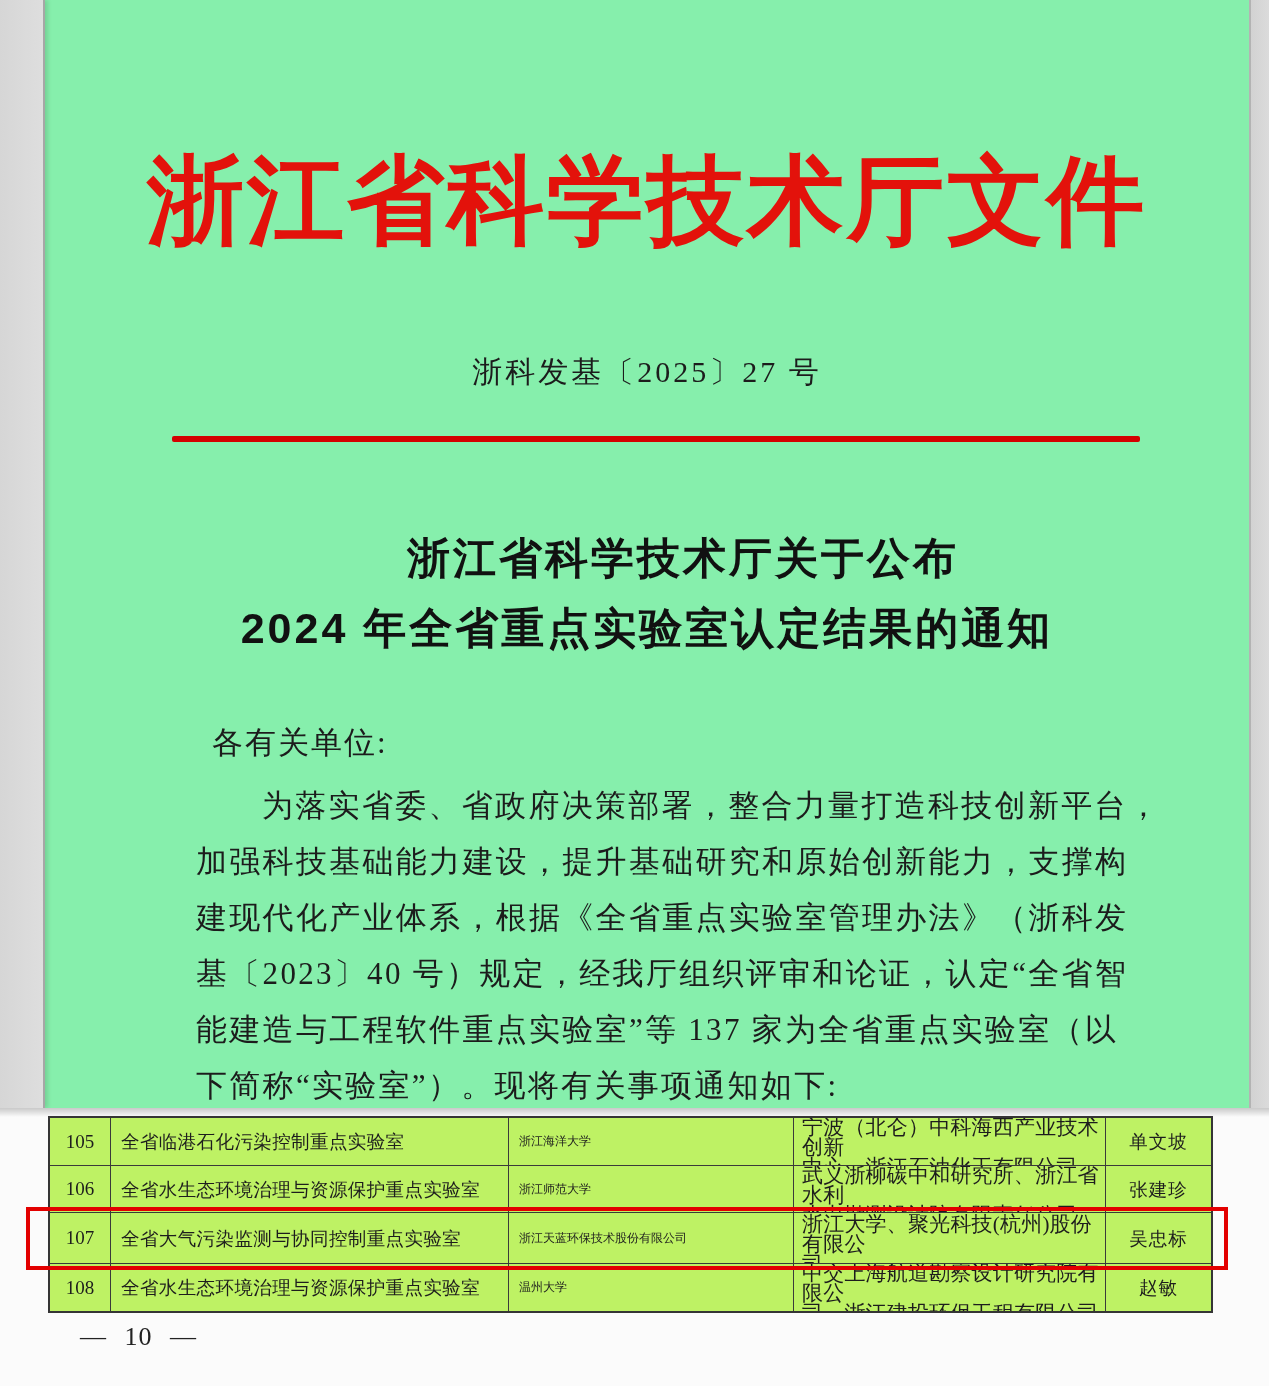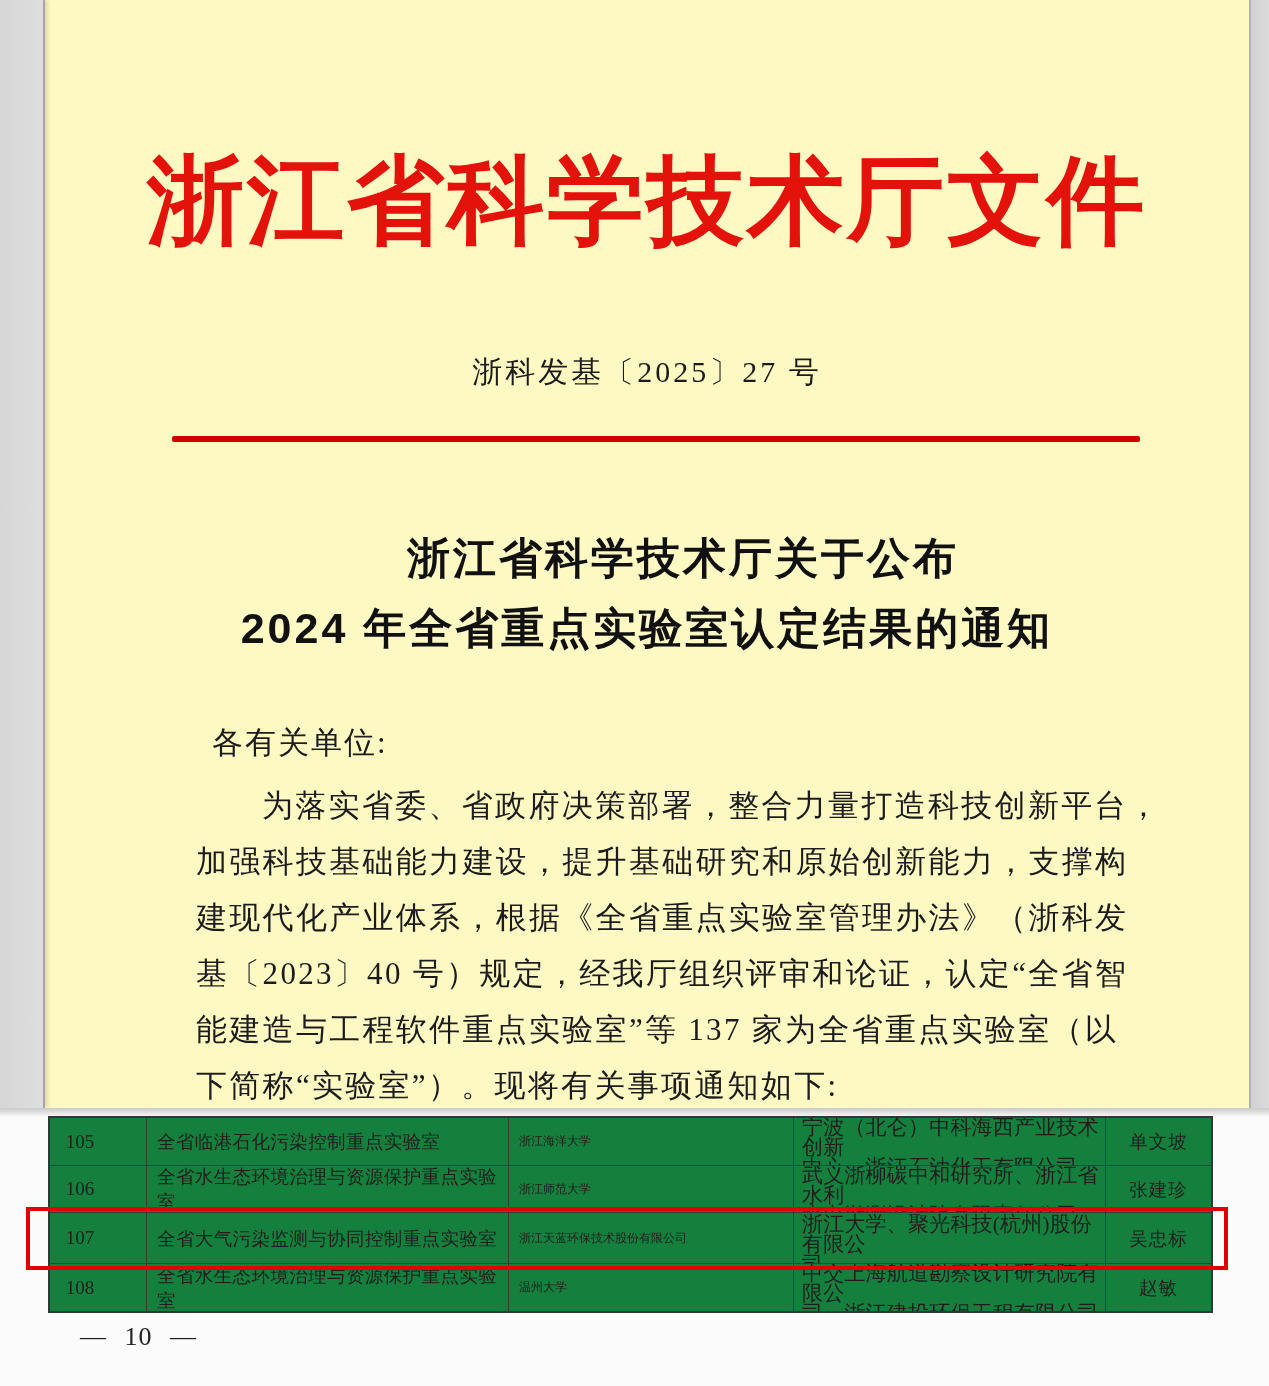--- a/index.html
+++ b/index.html
@@ -8,21 +8,21 @@
     background: #ffffff;
     overflow: hidden;
     font-family: "Liberation Serif", "DejaVu Serif", serif;
     color: #1c1c1c;
   }
   .stage { position: relative; width: 1269px; height: 1386px; }
 
   
   .doc-page {
     position: absolute; left: 0; top: 0; width: 1269px; height: 1204px;
-    background: #fef9c3;
+    background: #86efac;
   }
   .margin-left {
     position: absolute; left: 0; top: 0; width: 43px; height: 1108px;
     background: linear-gradient(to right, #d6d6d6, #dedede);
     border-right: 2px solid #a6a6a6;
     box-shadow: 3px 0 4px rgba(0,0,0,0.12);
   }
   .margin-right {
     position: absolute; left: 1249px; top: 0; width: 20px; height: 1124px;
     background: linear-gradient(to right, #d2d2d2, #dcdcdc);
@@ -69,40 +69,40 @@
     background: #fbfbfb;
   }
   .table-section .top-shadow {
     position: absolute; left: 0; top: 0; width: 1269px; height: 9px;
     background: linear-gradient(to bottom, rgba(0,0,0,0.20), rgba(0,0,0,0));
   }
   .tbl {
     position: absolute; left: 48px; top: 8px; width: 1165px;
     border: 2px solid #353535;
     box-sizing: border-box;
-    background: #15803d;
+    background: #bef264;
   }
   .tbl-row {
     display: grid;
     grid-template-columns: 60px 398px 285px 312px 1fr;
     border-top: 1.5px solid #3a3a3a;
   }
   .tbl-row:first-child { border-top: none; }
   .tbl-row.h1 { height: 47px; }
   .tbl-row.h2 { height: 46px; }
   .tbl-row.h3 { height: 50px; }
   .tbl-row.h4 { height: 47px; }
   .cell {
     border-left: 1.5px solid #3a3a3a;
     display: flex; align-items: center;
     overflow: hidden;
     color: #1d1d1d;
   }
   .cell.c-no { border-left: none; justify-content: center; font-size: 19px; }
-  .cell.c-lab { padding-left: 10px; font-size: 18.5px; letter-spacing: 0.4px; margin-left: 36px; }
+  .cell.c-lab { padding-left: 10px; font-size: 18.5px; letter-spacing: 0.4px; }
   .cell.c-inst { padding-left: 10px; font-size: 12px; }
   .cell.c-part { padding: 12px 4px 1px 8px; font-size: 21px; line-height: 20px; white-space: pre-line; letter-spacing: 0.2px; }
   .cell.c-dir { justify-content: center; font-size: 18.5px; letter-spacing: 1px; }
   .highlight-box {
     position: absolute; left: 26px; top: 99px; width: 1202px; height: 63px;
     border: 4px solid #e30000;
     box-sizing: border-box;
     background: transparent;
     pointer-events: none;
   }

